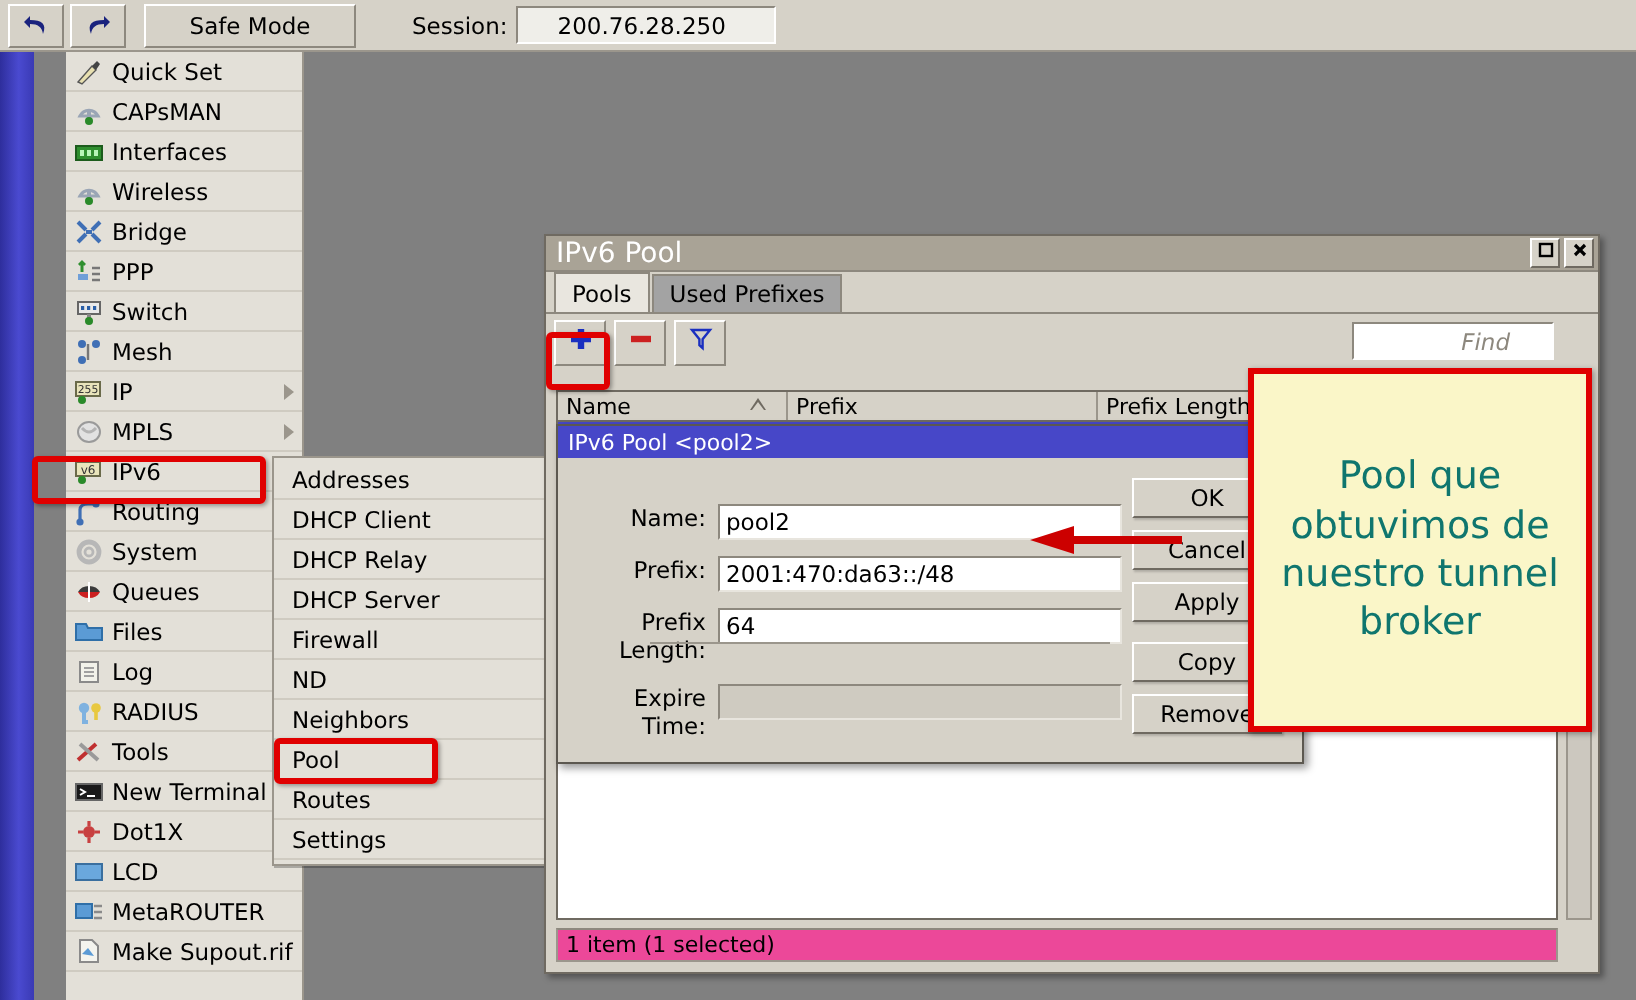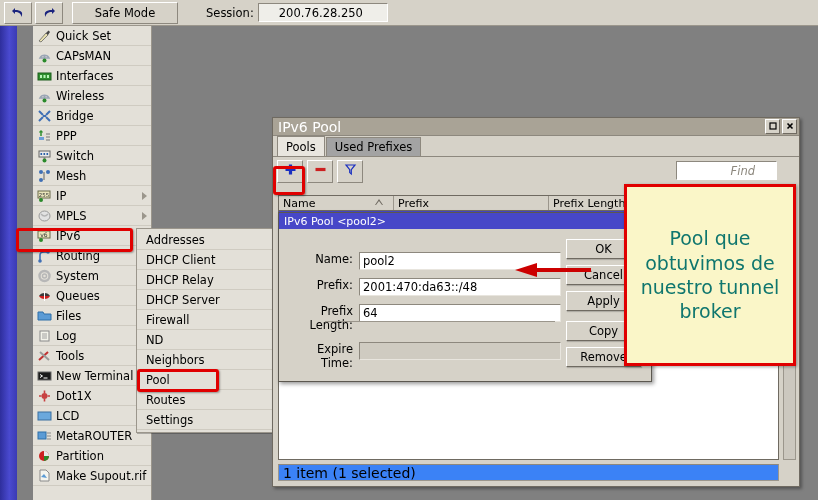--- a/index.html
+++ b/index.html
@@ -114,22 +114,22 @@
     border-right:1px solid #9b968c;box-sizing:border-box;
   }
   .gh .sortarr{position:absolute;right:10px;top:3px;width:0;height:0;
     border-bottom:6px solid #6f6a61;border-left:4px solid transparent;border-right:4px solid transparent;}
   .gh .sortarr i{position:absolute;left:-3px;top:2px;width:0;height:0;
     border-bottom:4px solid #d6d2c8;border-left:3px solid transparent;border-right:3px solid transparent;}
   .growsel{height:15px;background:#4747c8;color:#fff;display:flex;align-items:center;
     padding-left:8px;font-size:11px;}
   .statusbar{
     position:absolute;left:5px;bottom:5px;width:501px;height:17px;
-    background:#3b82f6;border:1px solid #9b968c;border-top-color:#8d887e;
-    display:flex;align-items:center;padding-left:4px;font-size:14px;box-sizing:border-box;
+    background:#ec4899;border:1px solid #9b968c;border-top-color:#8d887e;
+    display:flex;align-items:center;padding-left:4px;font-size:11px;box-sizing:border-box;
   }
   .vscroll{
     position:absolute;right:3px;top:77px;width:13px;height:265px;background:#ccc8bf;
     border:1px solid #9b968c;box-sizing:border-box;
   }
 
   
   .dlg{
     position:absolute;left:278px;top:212px;width:374px;height:170px;
     background:#d6d2c8;border:1px solid #5c5850;box-shadow:2px 2px 4px rgba(0,0,0,.4);
@@ -382,20 +382,31 @@
     <div class="mitem">
       <span class="ico">
         <svg width="15" height="14" viewBox="0 0 15 14">
             <rect x="3" y="2" width="9" height="10" fill="#f2f2ea" stroke="#8a8a8a"></rect>
             <path d="M5 5 h5 M5 7 h5 M5 9 h5" stroke="#a0a0a0" stroke-width="1"></path>
           </svg>
       </span>
       <span>Log</span>
     </div>
 
+    <div class="mitem">
+      <span class="ico">
+        <svg width="15" height="14" viewBox="0 0 15 14">
+            <circle cx="5" cy="5" r="2.6" fill="#7fb2e0"></circle>
+            <path d="M5 7.5 L5 12 L7 12" stroke="#7fb2e0" stroke-width="2" fill="none"></path>
+            <circle cx="11" cy="5" r="2.4" fill="#e8c840"></circle>
+            <path d="M11 7 L11 11" stroke="#e8c840" stroke-width="1.8"></path>
+          </svg>
+      </span>
+      <span>RADIUS</span>
+    </div>
 
     <div class="mitem">
       <span class="ico">
         <svg width="15" height="14" viewBox="0 0 15 14">
             <path d="M2 11 L11 3" stroke="#c03030" stroke-width="2"></path>
             <path d="M3 3 L12 11" stroke="#9a9a9a" stroke-width="2"></path>
           </svg>
       </span>
       <span>Tools</span>
       <span class="arr"></span>
@@ -434,30 +445,20 @@
     <div class="mitem">
       <span class="ico">
         <svg width="15" height="14" viewBox="0 0 15 14">
             <rect x="1" y="3" width="8" height="7" fill="#5b9bd5" stroke="#2f6fa8"></rect>
             <path d="M10 4 h4 M10 7 h4 M10 10 h4" stroke="#8a8a8a" stroke-width="1.2"></path>
           </svg>
       </span>
       <span>MetaROUTER</span>
     </div>
 
-    <div class="mitem">
-      <span class="ico">
-        <svg width="15" height="14" viewBox="0 0 15 14">
-            <circle cx="7" cy="7" r="5" fill="#cc2020"></circle>
-            <path d="M7 7 L12 7 A5 5 0 0 1 7 12 Z" fill="#2a8a2a"></path>
-            <path d="M7 2 A5 5 0 0 1 12 7 L7 7 Z" fill="#e8e8e8"></path>
-          </svg>
-      </span>
-      <span>Partition</span>
-    </div>
 
     <div class="mitem">
       <span class="ico">
         <svg width="15" height="14" viewBox="0 0 15 14">
             <path d="M3 1 H9 L12 4 V12 H3 Z" fill="#f4f4ee" stroke="#8a8a8a"></path>
             <path d="M4 8 L7 5 L10 9 Z" fill="#5b9bd5"></path>
           </svg>
       </span>
       <span>Make Supout.rif</span>
     </div>

